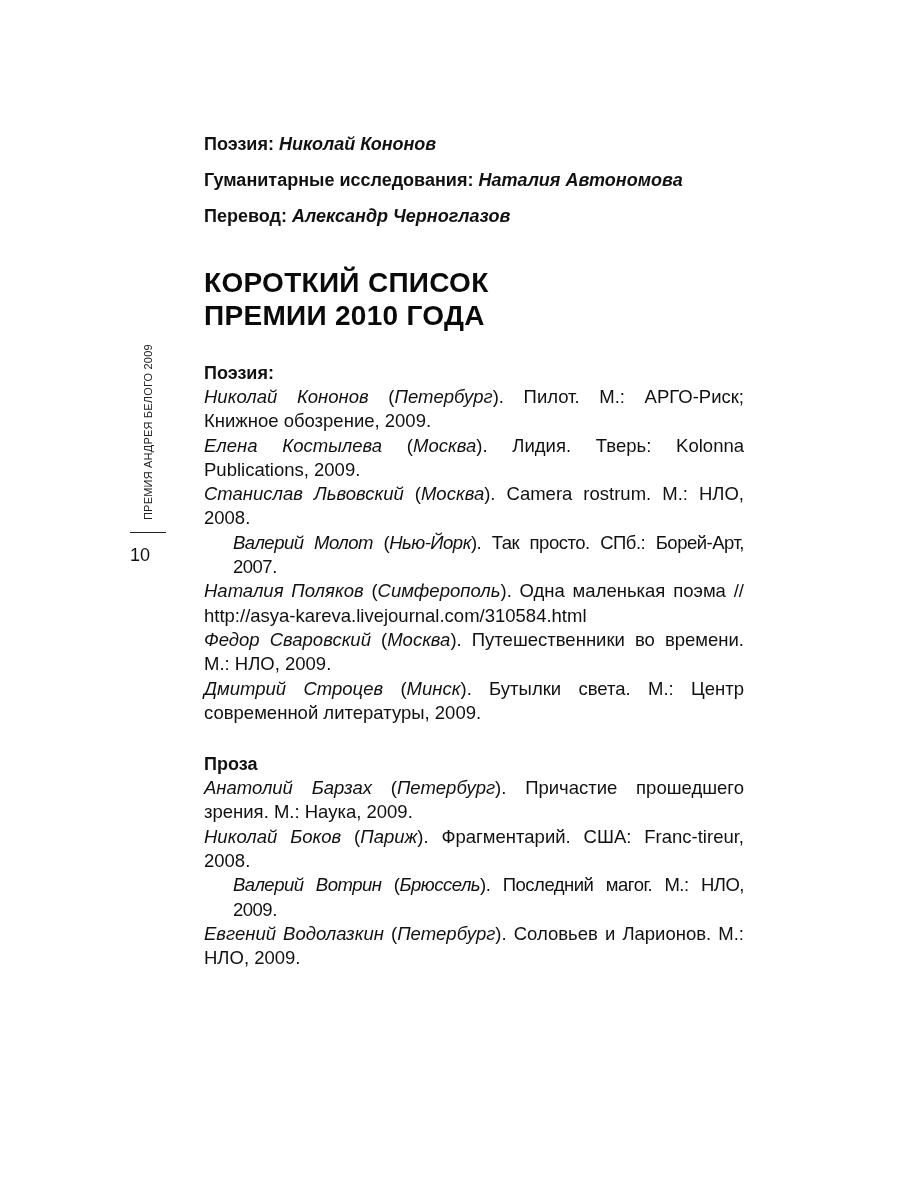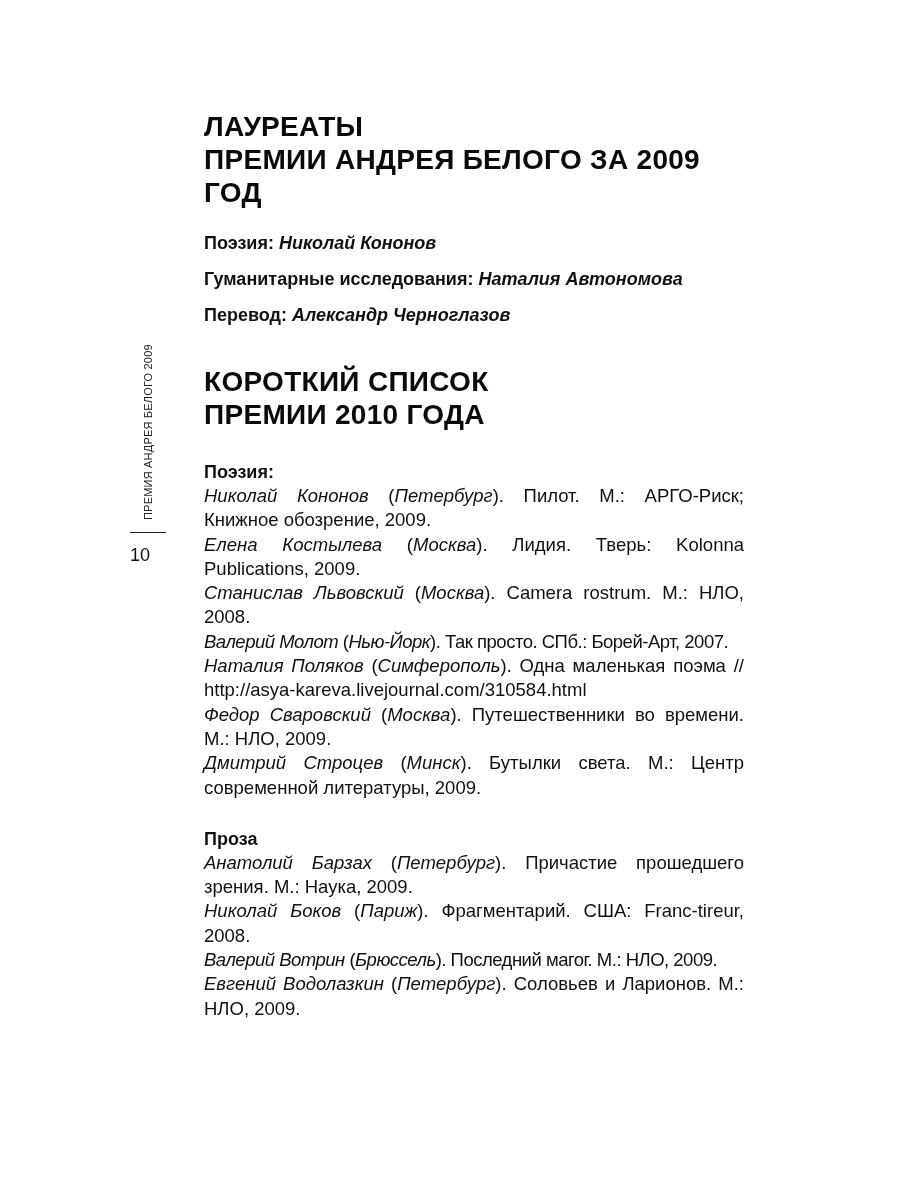--- a/index.html
+++ b/index.html
@@ -12,39 +12,35 @@
   .content { position: absolute; left: 204px; top: 110px; width: 540px; }
   h1 { margin: 0; font-size: 28px; line-height: 33px; font-weight: 700; letter-spacing: 0.3px; color: #0a0a0a; }
   .winners { margin-top: 22px; }
   .winner { font-size: 18px; line-height: 24px; font-weight: 700; margin-bottom: 12px; white-space: nowrap; }
   .winner .name { font-style: italic; }
   h1.second { margin-top: 38px; }
   .cat-title { font-size: 18px; font-weight: 700; line-height: 24px; margin-top: 29px; }
   .cat-title.prose { margin-top: 27px; }
   .entry { font-size: 18.5px; line-height: 24.3px; text-align: justify; text-align-last: left; }
   .entry .it { font-style: italic; }
-  .entry.tight { letter-spacing: -0.5px; }
+  .entry.tight { letter-spacing: -0.5px; margin-left: 29px; }
 </style>
 </head>
 <body>
 
 <div class="page">
 
   <div class="side-title">
     <span>ПРЕМИЯ АНДРЕЯ БЕЛОГО 2009</span>
   </div>
   <div class="side-rule"></div>
   <div class="page-num">10</div>
 
   <div class="content">
 
-    <h1>
-      <span>ЛАУРЕАТЫ</span><br>
-      <span>ПРЕМИИ АНДРЕЯ БЕЛОГО ЗА 2009 ГОД</span>
-    </h1>
 
     <div class="winners">
       <div class="winner"><span>Поэзия:</span> <span class="name">Николай Кононов</span></div>
       <div class="winner"><span>Гуманитарные исследования:</span> <span class="name">Наталия Автономова</span></div>
       <div class="winner"><span>Перевод:</span> <span class="name">Александр Черноглазов</span></div>
     </div>
 
     <h1 class="second">
       <span>КОРОТКИЙ СПИСОК</span><br>
       <span>ПРЕМИИ 2010 ГОДА</span>

